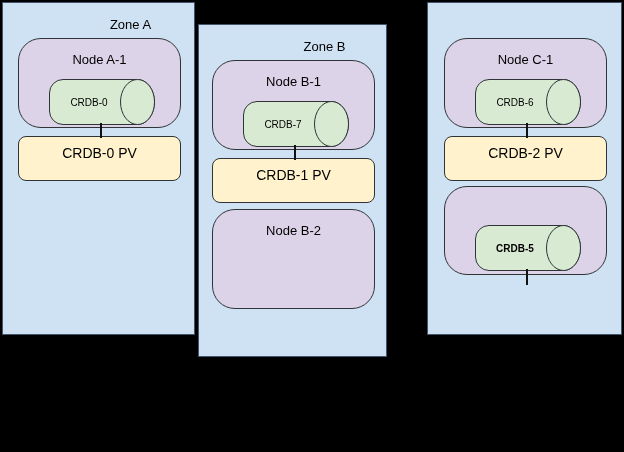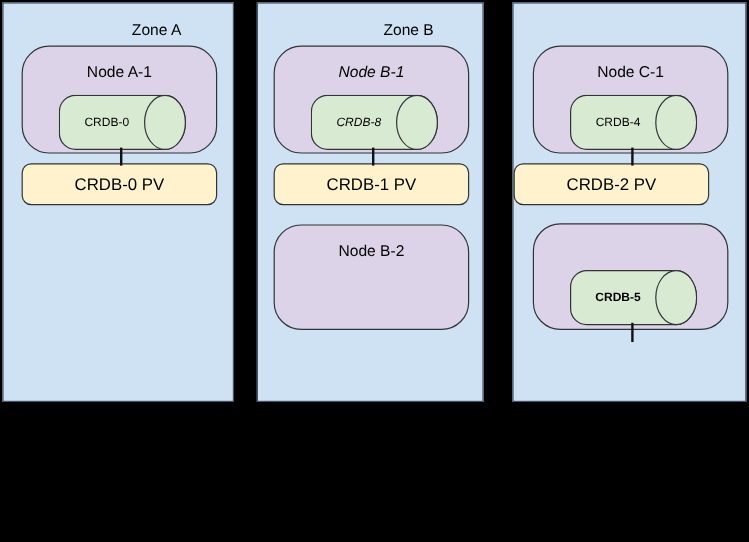--- a/index.html
+++ b/index.html
@@ -70,21 +70,21 @@
   }
   .connector {
     position: absolute;
     width: 2px;
     background: var(--line-color, #111);
     z-index: 3;
   }
   .pv {
     position: absolute;
     width: 163px;
-    height: 35px;
+    height: 45px;
     background: var(--pv-fill, #fff2cc);
     border: 1px solid var(--shape-border, #333);
     border-radius: 8px;
     box-sizing: border-box;
     text-align: center;
     line-height: 33px;
     font-size: 14px;
     color: var(--text-color, #000);
   }
   .cyl-body { fill: var(--db-fill, #d9ead3); stroke: var(--shape-border, #333); stroke-width: 1; }
@@ -106,59 +106,59 @@
         </svg>
         <span class="cyl-label">CRDB-0</span>
       </div>
     </div>
 
     <div class="connector" style="left:97px; top:120px; height:15px;"></div>
 
     <div class="pv" style="left:15px; top:133px;">CRDB-0 PV</div>
   </section>
 
-  <section class="zone" style="left:214px; width:189px;">
+  <section class="zone" style="left:198px; width:189px;margin-top:22px;">
     <div class="zone-title">Zone B</div>
 
-    <div class="node" style="left:13px; top:35px; height:90px;font-style:italic;">
+    <div class="node" style="left:13px; top:35px; height:90px;">
       <div class="node-title">Node B-1</div>
       <div class="cylinder" style="top:40px;">
         <svg width="106" height="47" viewBox="0 0 106 47">
           <path class="cyl-body" d="M 14,0.5 L 88.5,0.5 A 17,22.5 0 0 1 88.5,45.5 L 14,45.5 A 13.5,13.5 0 0 1 0.5,32 L 0.5,14 A 13.5,13.5 0 0 1 14,0.5 Z"></path>
           <ellipse class="cyl-body" cx="88.5" cy="23" rx="17" ry="22.5"></ellipse>
         </svg>
-        <span class="cyl-label">CRDB-8</span>
+        <span class="cyl-label">CRDB-7</span>
       </div>
     </div>
 
     <div class="connector" style="left:95px; top:120px; height:15px;"></div>
 
     <div class="pv" style="left:13px; top:133px;">CRDB-1 PV</div>
 
-    <div class="node" style="left:13px; top:184px; height:88px;">
+    <div class="node" style="left:13px; top:184px; height:100px;">
       <div class="node-title">Node B-2</div>
     </div>
   </section>
 
   <section class="zone" style="left:427px; width:195px;">
 
     <div class="node" style="left:16px; top:35px; height:90px;padding-left:37px;">
       <div class="node-title">Node C-1</div>
       <div class="cylinder" style="top:40px;">
         <svg width="106" height="47" viewBox="0 0 106 47">
           <path class="cyl-body" d="M 14,0.5 L 88.5,0.5 A 17,22.5 0 0 1 88.5,45.5 L 14,45.5 A 13.5,13.5 0 0 1 0.5,32 L 0.5,14 A 13.5,13.5 0 0 1 14,0.5 Z"></path>
           <ellipse class="cyl-body" cx="88.5" cy="23" rx="17" ry="22.5"></ellipse>
         </svg>
-        <span class="cyl-label">CRDB-4</span>
+        <span class="cyl-label">CRDB-6</span>
       </div>
     </div>
 
     <div class="connector" style="left:98px; top:120px; height:15px;"></div>
 
-    <div class="pv" style="left:0; top:133px;">CRDB-2 PV</div>
+    <div class="pv" style="left:16px; top:133px;">CRDB-2 PV</div>
 
     <div class="node" style="left:16px; top:183px; height:89px;">
       <div class="cylinder" style="top:38px;font-weight:bold;">
         <svg width="106" height="47" viewBox="0 0 106 47">
           <path class="cyl-body" d="M 14,0.5 L 88.5,0.5 A 17,22.5 0 0 1 88.5,45.5 L 14,45.5 A 13.5,13.5 0 0 1 0.5,32 L 0.5,14 A 13.5,13.5 0 0 1 14,0.5 Z"></path>
           <ellipse class="cyl-body" cx="88.5" cy="23" rx="17" ry="22.5"></ellipse>
         </svg>
         <span class="cyl-label">CRDB-5</span>
       </div>
     </div>

